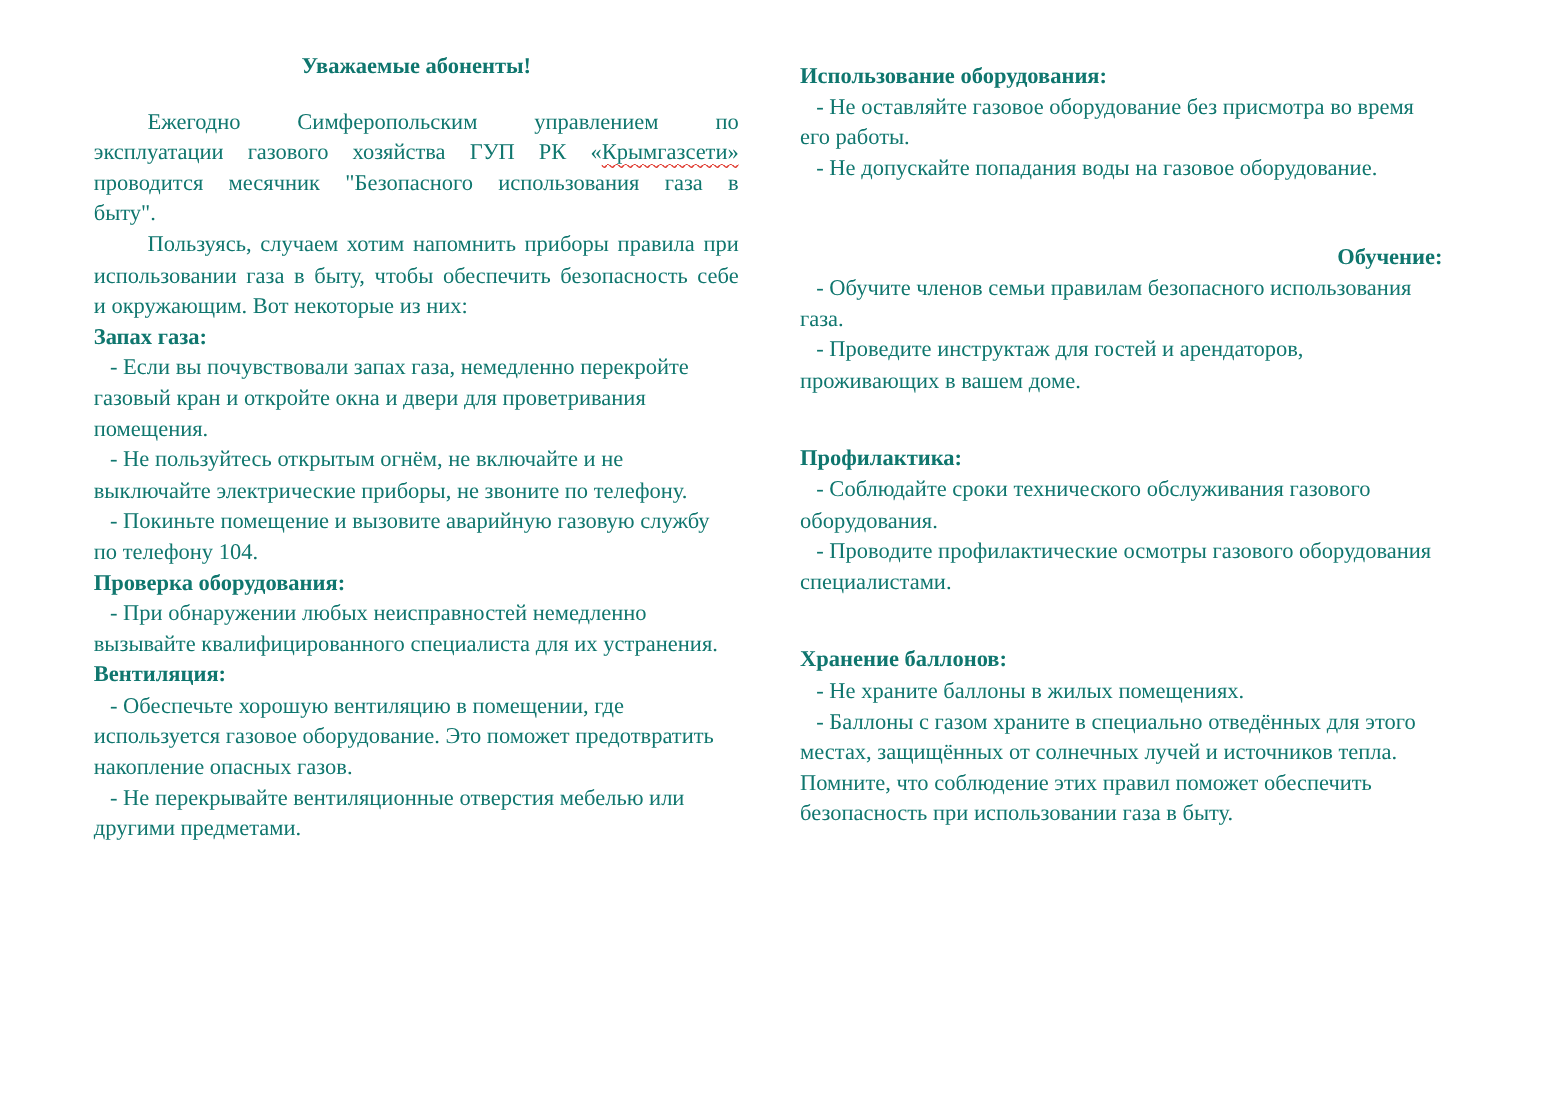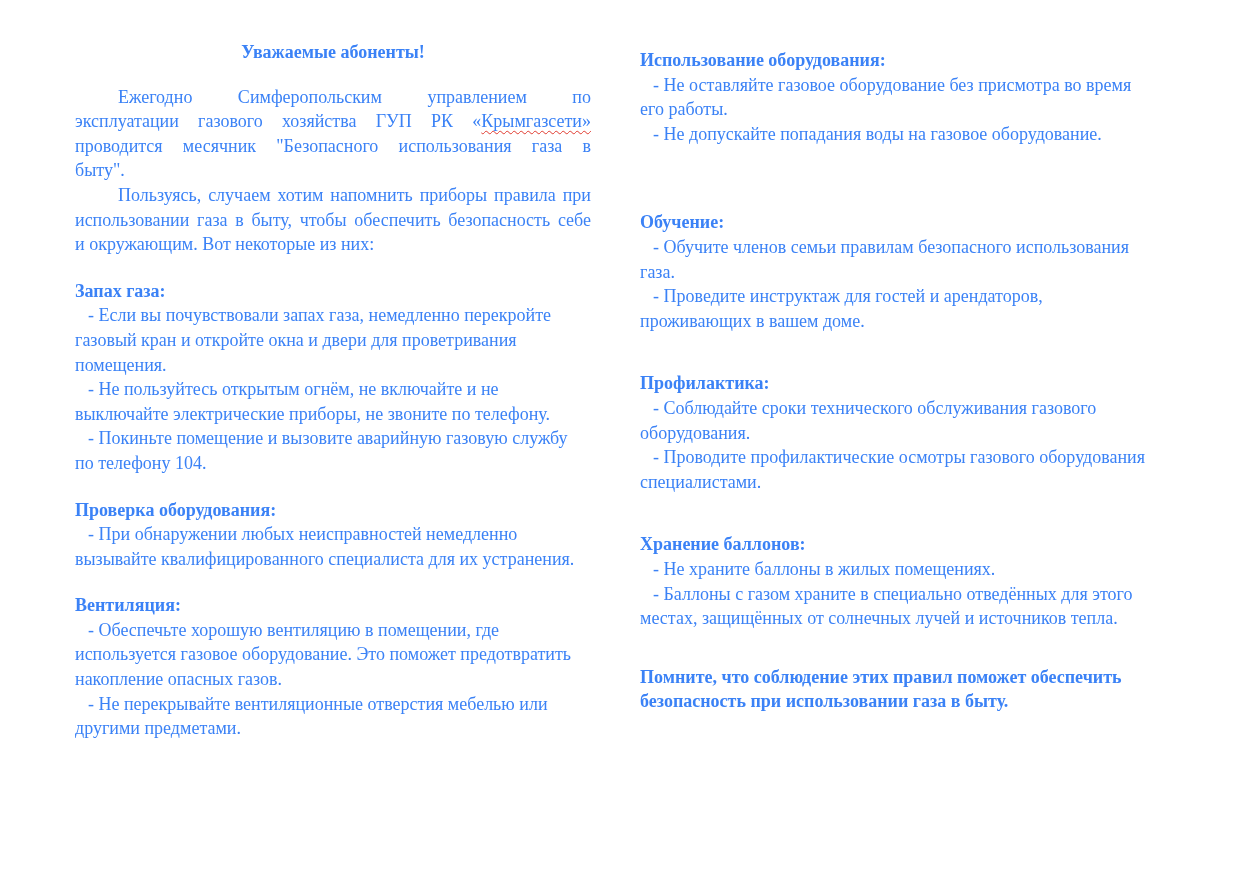--- a/index.html
+++ b/index.html
@@ -3,21 +3,21 @@
 <meta charset="utf-8">
 <style>
   html,body{margin:0;padding:0;background:#ffffff;}
   .page{
     position:relative;
     width:1249px;height:874px;
     background:#ffffff;
     font-family:"Liberation Serif","DejaVu Serif",serif;
     font-size:18px;
     line-height:24.6px;
-    color:#3b82f6;
+    color:#0f766e;
     overflow:hidden;
   }
   .col{position:absolute;top:0;}
   .col-left{left:75px;top:40px;width:516px;}
   .col-right{left:640px;top:36px;width:514px;}
 
   .doc-title{
     font-weight:bold;
     text-align:center;
     margin:0 0 20px 0;
@@ -28,35 +28,33 @@
     text-align-last:justify;
   }
   .jline.last{
     text-align:left;
     text-align-last:left;
   }
   .first-indent{padding-left:43px;}
 
   .heading{
     font-weight:bold;
-    margin-top:22px;
   }
   .col-right .heading{margin-top:38px;}
   .col-right .heading.first{margin-top:12px;}
-  .col-right .heading.gap-lg{margin-top:64px;}
+  .col-right .heading.gap-lg{margin-top:47px;text-align:right;}
 
   .item{
     white-space:pre-line;
     text-indent:13px;
     width:552px; 
   }
   .footer-bold{
-    font-weight:bold;
+    font-weight:normal;
     white-space:pre-line;
-    margin-top:34px;
     width:552px;
   }
   .misspelled{
     text-decoration-line:underline;
     text-decoration-style:wavy;
     text-decoration-color:#e03a2f;
     text-decoration-thickness:1px;
     text-underline-offset:3px;
     text-decoration-skip-ink:none;
   }

